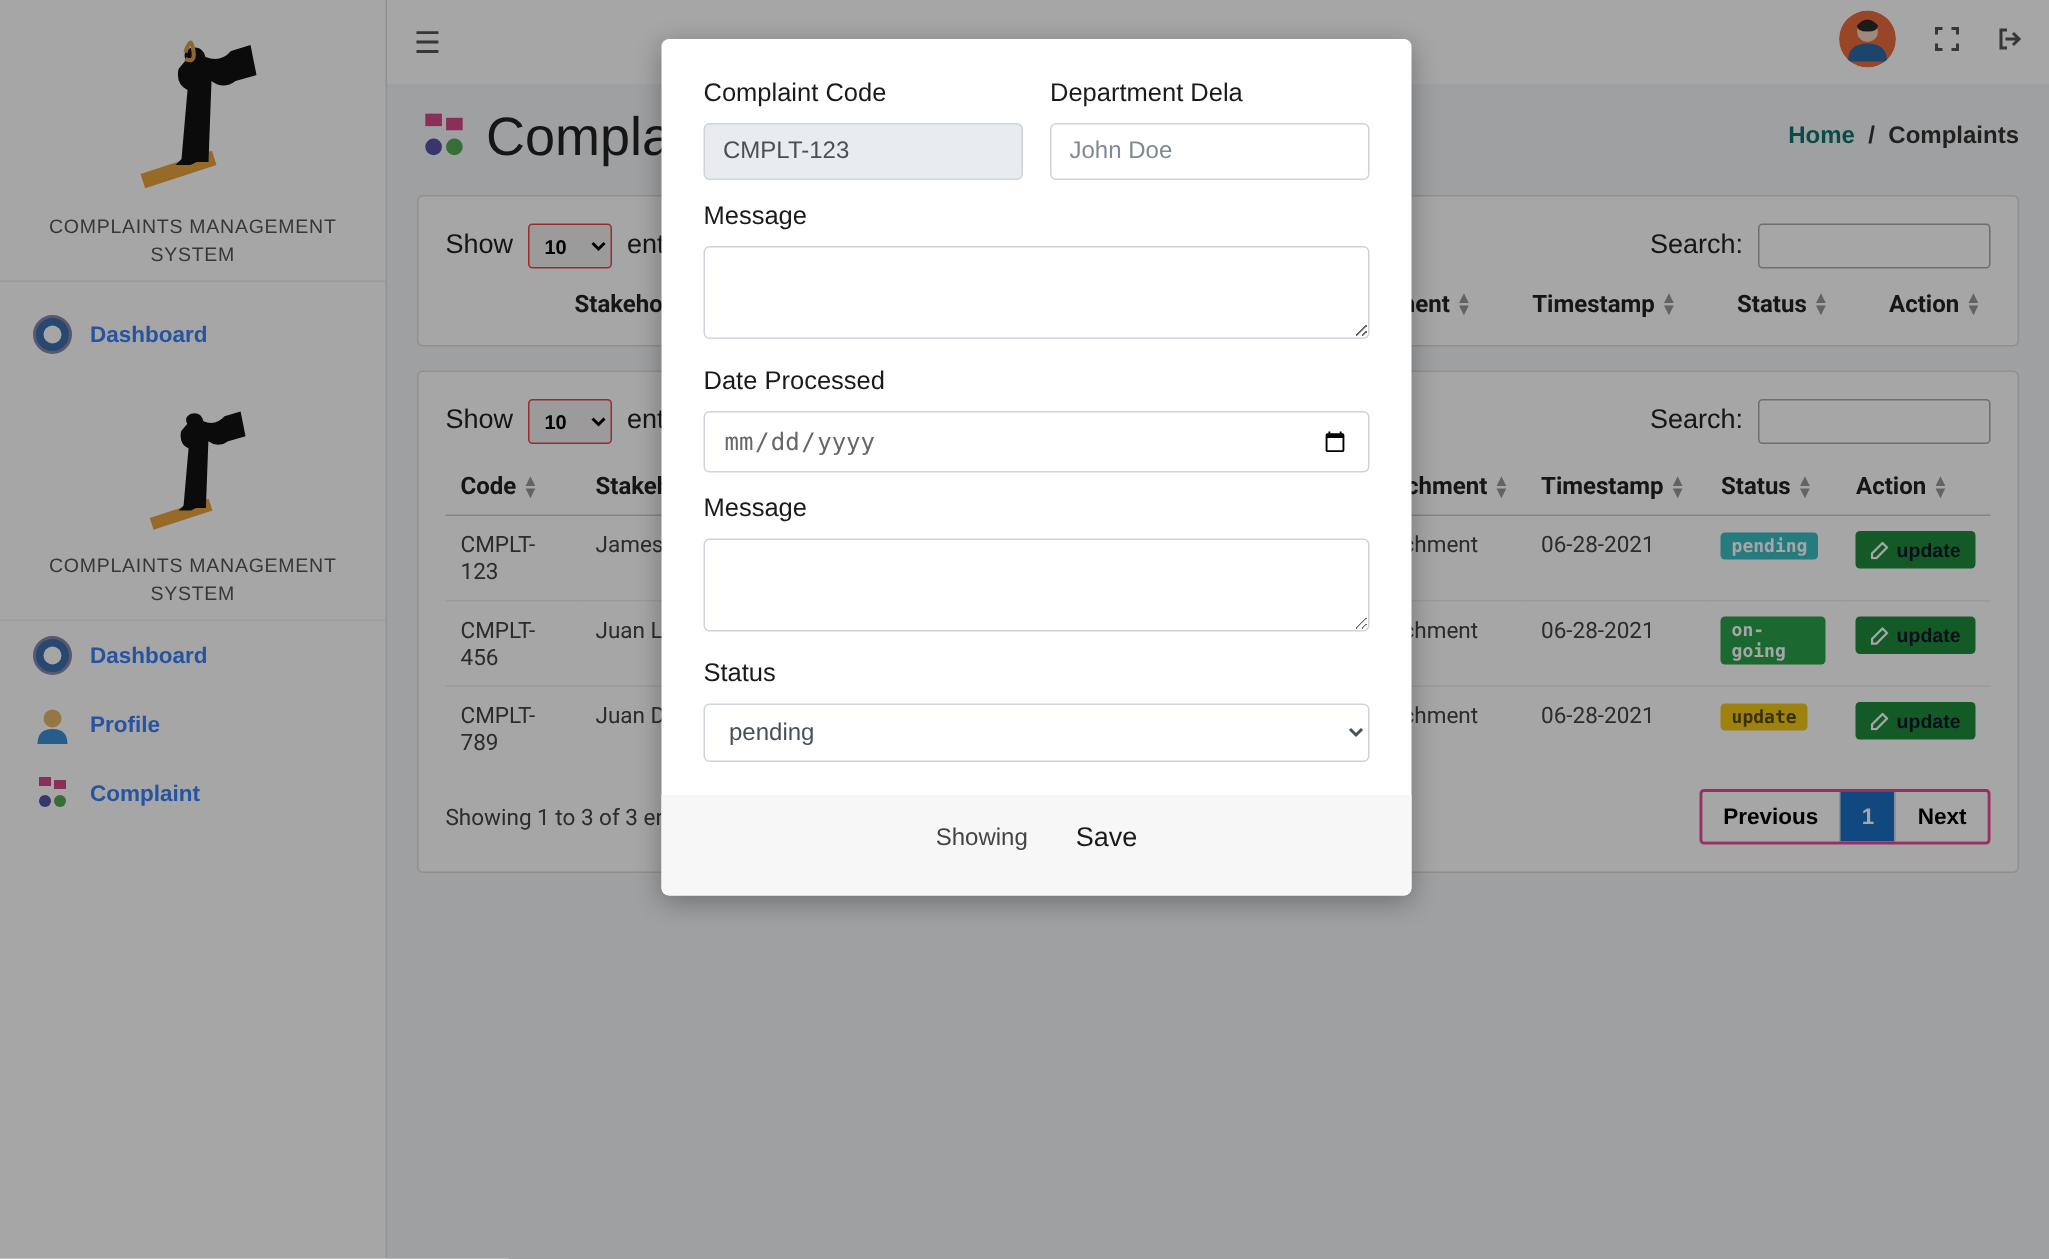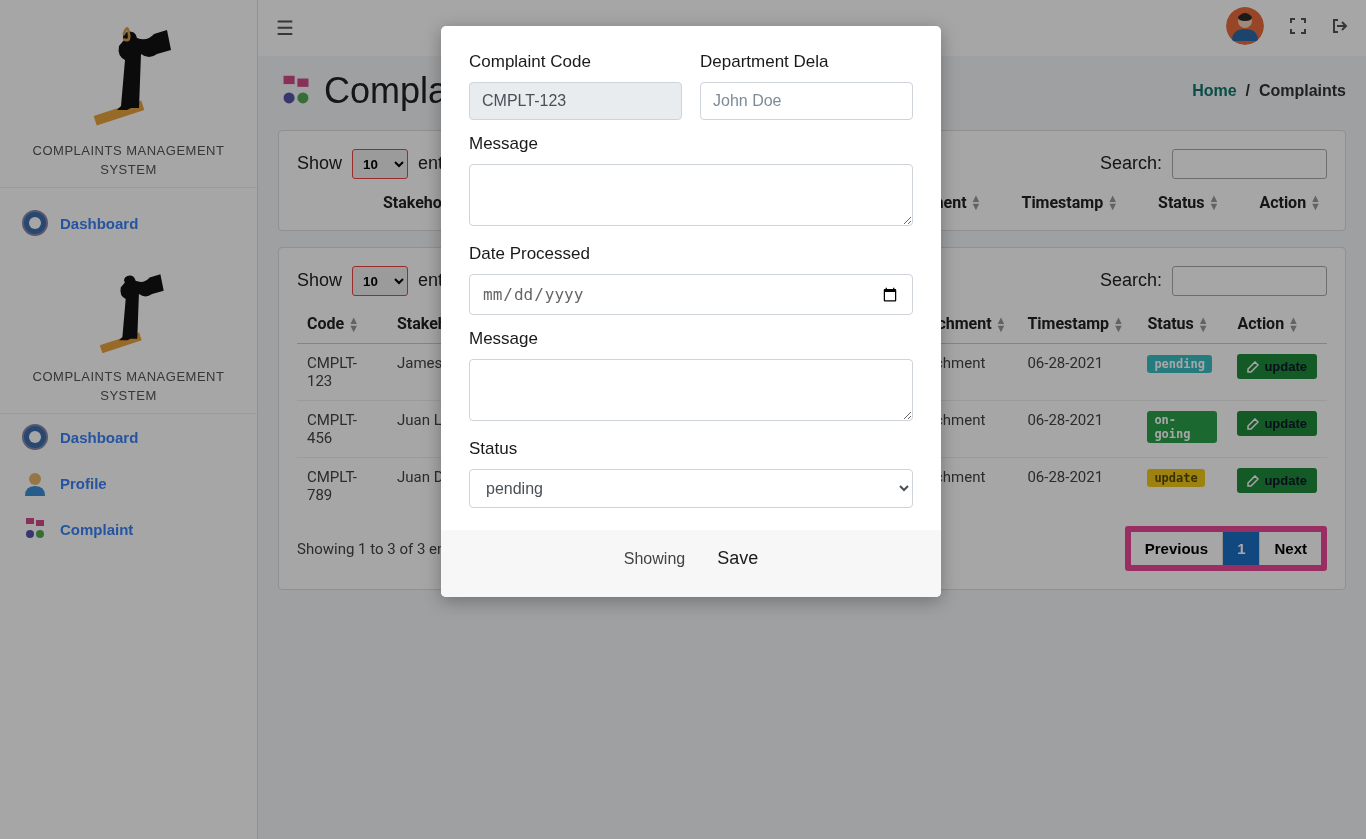--- a/index.html
+++ b/index.html
@@ -103,21 +103,21 @@
 .badge { display:inline-block; padding: 2px 7px; border-radius: 3px; font-size: 12px; font-family: monospace; font-weight:700; color:#fff; }
 .badge-pending { background: #3bbdc4; }
 .badge-ongoing { background: #2aa24a; }
 .badge-closed { background: #f3c817; color: #5a4a00; }
 .btn-update {
   background: #1f8b3b; color: #0f172a; border: none;
   padding: 5px 10px; border-radius: 3px; font-size: 13px; font-weight:600;
   display: inline-flex; align-items: center; gap: 5px; cursor: pointer;
 }
 .table-footer { display:flex; justify-content:space-between; align-items:center; margin-top:12px; font-size:15px; color:#444;}
-.pagination { display:flex; border:6px solid #ec4899; border-radius:3px; overflow:hidden;}
+.pagination { display:flex; border:2px solid #ec4899; border-radius:3px; overflow:hidden;}
 .page-btn { padding: 8px 14px; font-weight:700; font-family:Arial; font-size:15px; background:#fff; border:none; border-left:1px solid #ddd; cursor:pointer;}
 .page-btn:first-child { border-left:none;}
 .page-btn.active { background:#1a6fc4; color:#fff;}
 
 .backdrop {
   position: absolute; inset: 0;
   background: rgba(0,0,0,0.35);
 }
 .modal {
   position: absolute;

